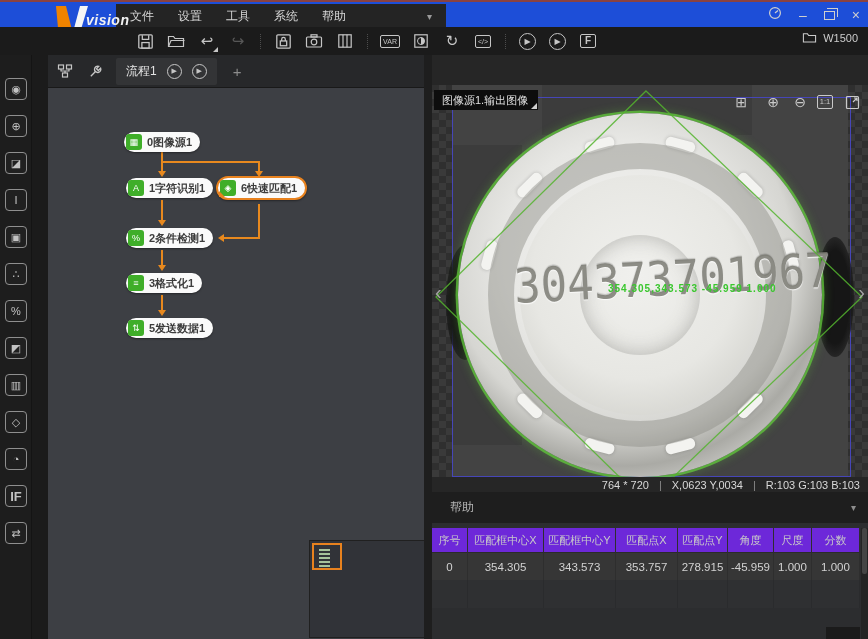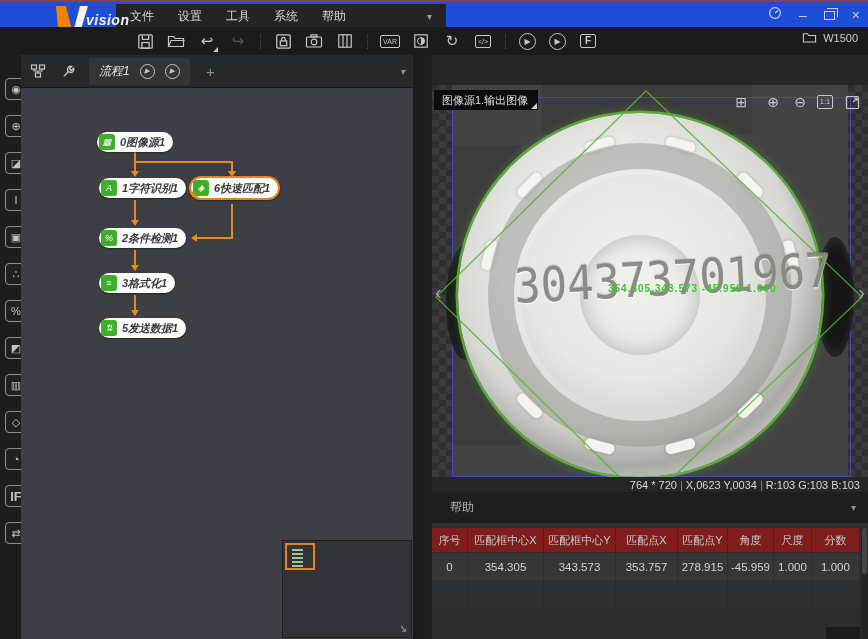--- a/index.html
+++ b/index.html
@@ -36,21 +36,21 @@
   .circle-btn { width:17px; height:17px; border:1.4px solid #c6c6c6; border-radius:50%; display:flex; align-items:center; justify-content:center; font-size:8px; color:#c6c6c6; }
   .solution { position:absolute; right:10px; top:31px; display:flex; gap:6px; align-items:center; font-size:11px; color:#cccccc; }
 
   
   .sidebar { position:absolute; left:0; top:55px; width:32px; bottom:0; background:#1d1d1d; border-right:1px solid #141414; }
   .tool { position:absolute; left:5px; width:22px; height:22px; border:1px solid #8f8f8f; border-radius:4px;
           color:#c2c2c2; display:flex; align-items:center; justify-content:center; font-size:11px; background:#202020; }
   .tool.small-f { font-size:13px; font-weight:bold; }
 
   
-  .flow { position:absolute; left:21px; top:55px; width:392px; bottom:0; background:#3d3f44;font-style:italic; }
+  .flow { position:absolute; left:48px; top:55px; width:392px; bottom:0; background:#3d3f44; }
   .flow-header { position:absolute; top:0; left:0; right:0; height:33px; background:#27282a; border-bottom:1px solid #191919;
                  display:flex; align-items:center; gap:12px; padding:0 8px; }
   .flow-tabgroup { display:flex; align-items:center; gap:10px; background:#333436; height:27px; padding:0 10px; border-radius:2px; }
   .flow-tab-label { font-size:12px; color:#e4e4e4; }
   .flow-add { color:#8d8d8d; font-size:15px; margin-left:4px; }
   .flow-chev { margin-left:auto; color:#8d8d8d; font-size:10px; }
   .flow-canvas { position:absolute; top:33px; left:0; right:0; bottom:0; overflow:hidden; }
 
   .node { position:absolute; height:20px; background:#fafafa; border-radius:10px; display:flex; align-items:center;
           padding-right:8px; box-shadow:0 1px 2px rgba(0,0,0,.4); }
@@ -104,32 +104,32 @@
                 filter:blur(.7px); white-space:nowrap; font-weight:bold; }
   .roi-diamond { position:absolute; left:0; top:0; }
   .nav { position:absolute; top:196px; font-size:20px; color:#a5a5a5; }
   .source-dd { position:absolute; left:2px; top:5px; height:20px; background:#0d0d0d; color:#e0e0e0; font-size:11px;
                line-height:20px; padding:0 10px 0 8px; position:absolute; }
   .source-dd:after { content:""; position:absolute; right:1px; bottom:1px; border-left:6px solid transparent; border-bottom:6px solid #cfcfcf; }
   .vtool { position:absolute; top:8px; width:18px; height:18px; display:flex; align-items:center; justify-content:center;
            color:#c9c9c9; font-size:14px; }
   .vtool .mini-box { border:1px solid #c9c9c9; border-radius:2px; font-size:7.5px; padding:2px 2px; line-height:1; }
 
-  .statusbar { position:absolute; top:422px; left:0; right:0; height:15px; background:#262626; display:flex; gap:3px;
+  .statusbar { position:absolute; top:422px; left:0; right:0; height:15px; background:#262626; display:flex; gap:10px;
                justify-content:flex-end; align-items:center; padding-right:8px; font-size:11px; color:#d8d8d8; }
   .statusbar .sep { color:#8a8a8a; }
 
   .rtabs { position:absolute; top:437px; left:0; right:0; height:31px; background:#1e1e1e; display:flex; }
   .rtabs .tab { line-height:31px; }
   .rtabs .tab.active { background:#554636; }
   .rtabs .bar-chev { margin-left:auto; padding-right:12px; line-height:31px; color:#8d8d8d; font-size:10px; }
 
   .tablewrap { position:absolute; top:468px; left:0; right:0; bottom:0; background:#2c2d2f; padding-top:5px; }
   .trow { display:grid; grid-template-columns:36px 76px 72px 62px 50px 46px 38px 48px; margin-right:8px; }
-  .trow.head .cell { background:#7f1d1d; color:#c9c9c9; font-size:11px; height:24px; line-height:24px; text-align:center;
+  .trow.head .cell { background:#6d28d9; color:#c9c9c9; font-size:11px; height:24px; line-height:24px; text-align:center;
                      border-right:1px solid #2e2e2e; }
   .trow.data .cell { background:#363636; color:#d2d2d2; font-size:11.5px; height:28px; line-height:28px; text-align:center;
                      border-right:1px solid #2e2e2e; border-top:1px solid #2b2b2b; }
   .trow.empty .cell { background:#2f3032; height:28px; border-right:1px solid #2a2b2d; }
   .vscroll { position:absolute; right:0; top:5px; bottom:0; width:7px; background:#242424; }
   .vscroll .thumb { position:absolute; top:0; left:1px; width:5px; height:46px; background:#454545; border-radius:2px; }
   .scroll-corner { position:absolute; right:8px; bottom:0; width:34px; height:12px; background:#1b1b1b; }
 </style>
 </head>
 <body>

